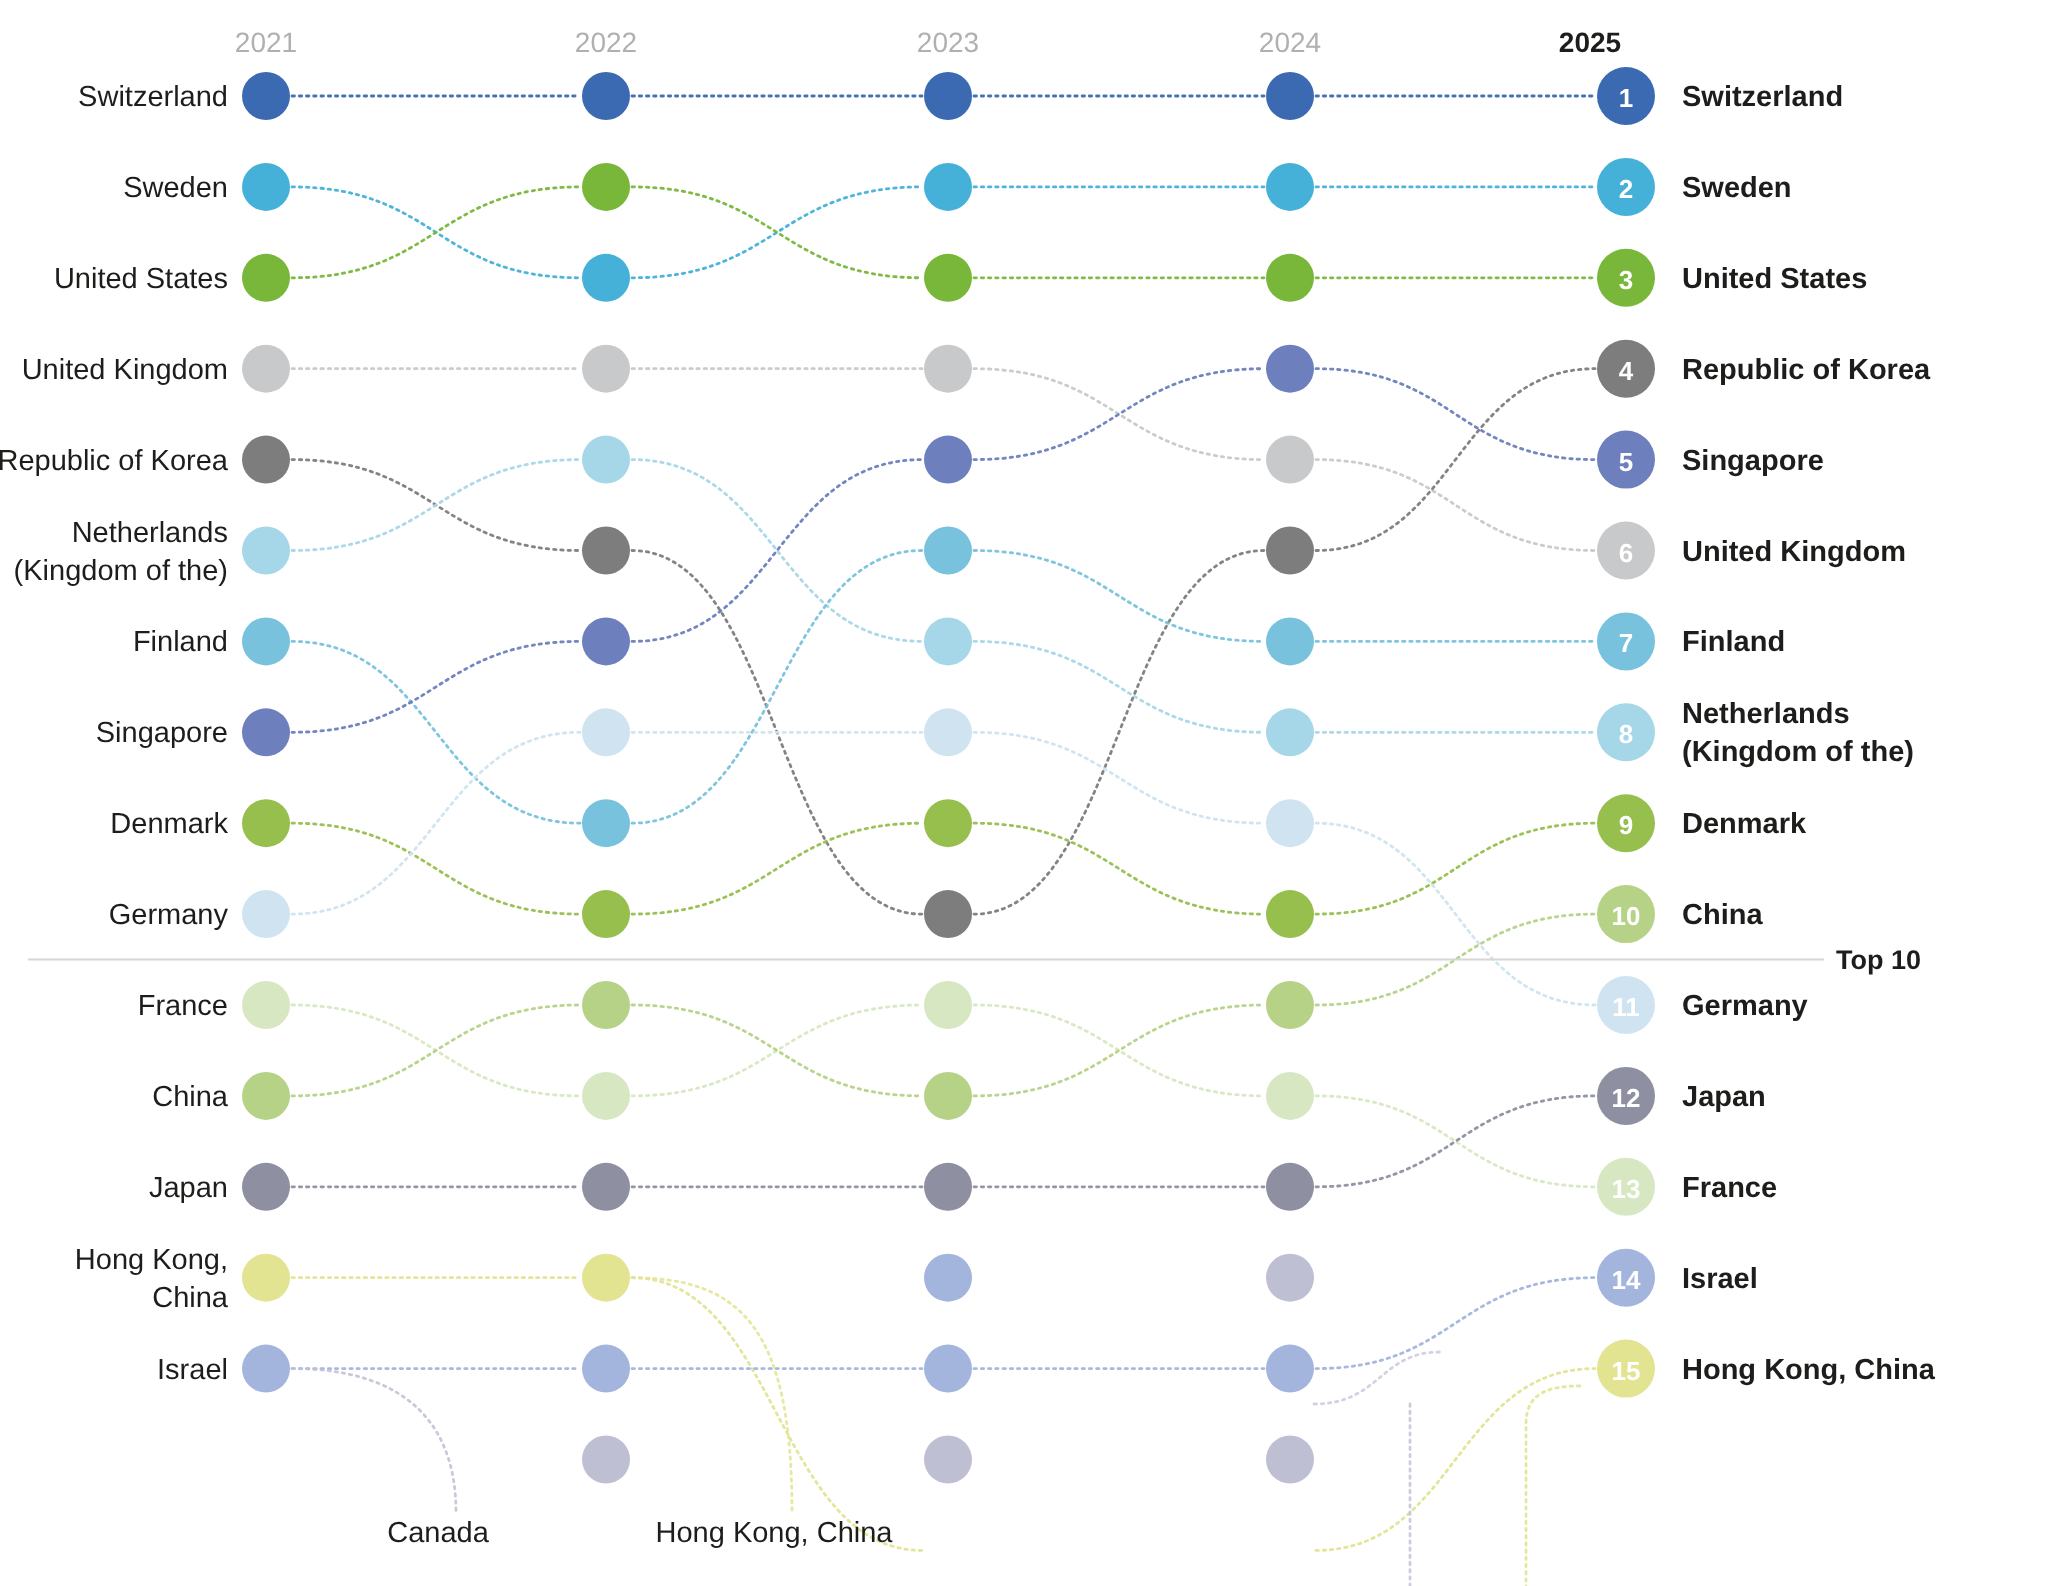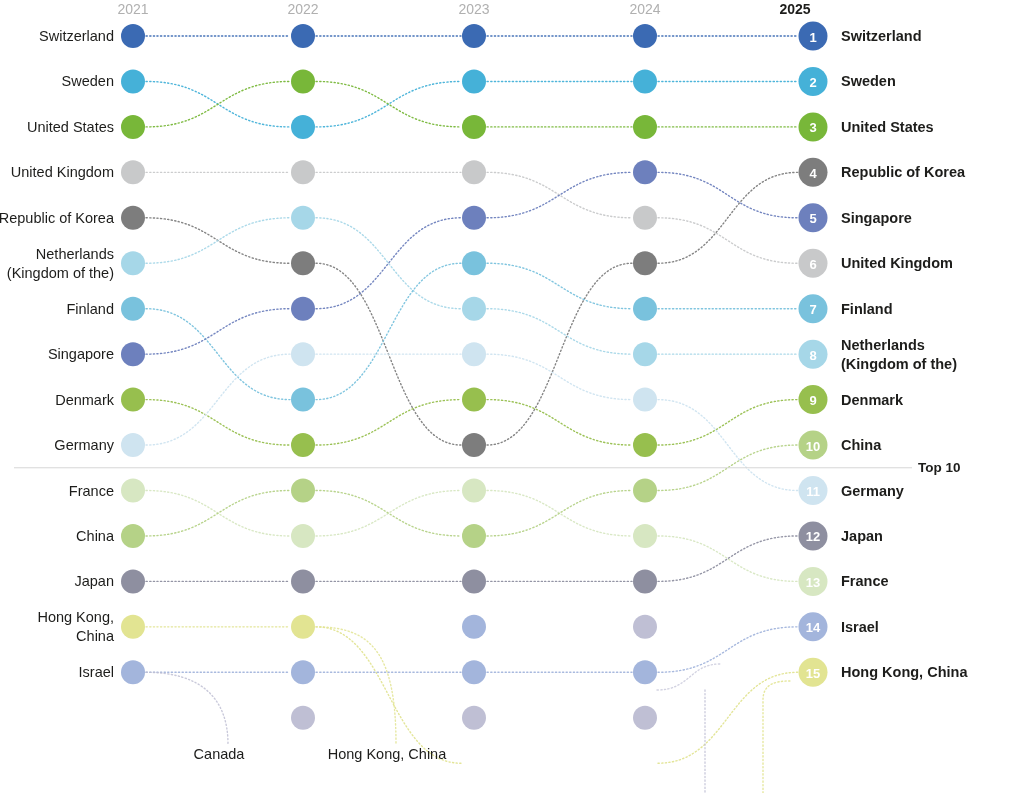--- a/index.html
+++ b/index.html
@@ -1,21 +1,21 @@
 <!DOCTYPE html>
 <html><head>
 <meta charset="utf-8">
 <style>
   html,body{margin:0;padding:0;}
   body{
     width:1024px;height:793px;background:#ffffff;
     font-family:"Liberation Sans", sans-serif;
     overflow:hidden;position:relative;
   }
-  #stage{position:absolute;left:0;top:0;width:1024px;height:688px;}
+  #stage{position:absolute;left:0;top:12px;width:1024px;height:688px;}
   svg#chart{position:absolute;left:0;top:0;width:1024px;height:793px;display:block;}
   .yr{font-family:"Liberation Sans",sans-serif;font-size:14px;fill:#b0b0b0;text-anchor:middle;}
   .yr.cur{fill:#1d1d1b;font-weight:bold;}
   .lbl-left{font-family:"Liberation Sans",sans-serif;font-size:14.5px;fill:#1d1d1b;text-anchor:end;}
   .lbl-right{font-family:"Liberation Sans",sans-serif;font-size:14.5px;fill:#1d1d1b;font-weight:bold;text-anchor:start;}
   .rank-num{font-family:"Liberation Sans",sans-serif;font-size:13px;fill:#ffffff;font-weight:bold;text-anchor:middle;dominant-baseline:central;}
   .top10{font-family:"Liberation Sans",sans-serif;font-size:13.5px;fill:#1d1d1b;font-weight:bold;text-anchor:start;}
   .drop-lbl{font-family:"Liberation Sans",sans-serif;font-size:14.5px;fill:#1d1d1b;text-anchor:middle;}
   .divider{stroke:#d6d6d6;stroke-width:1;}
 </style>

